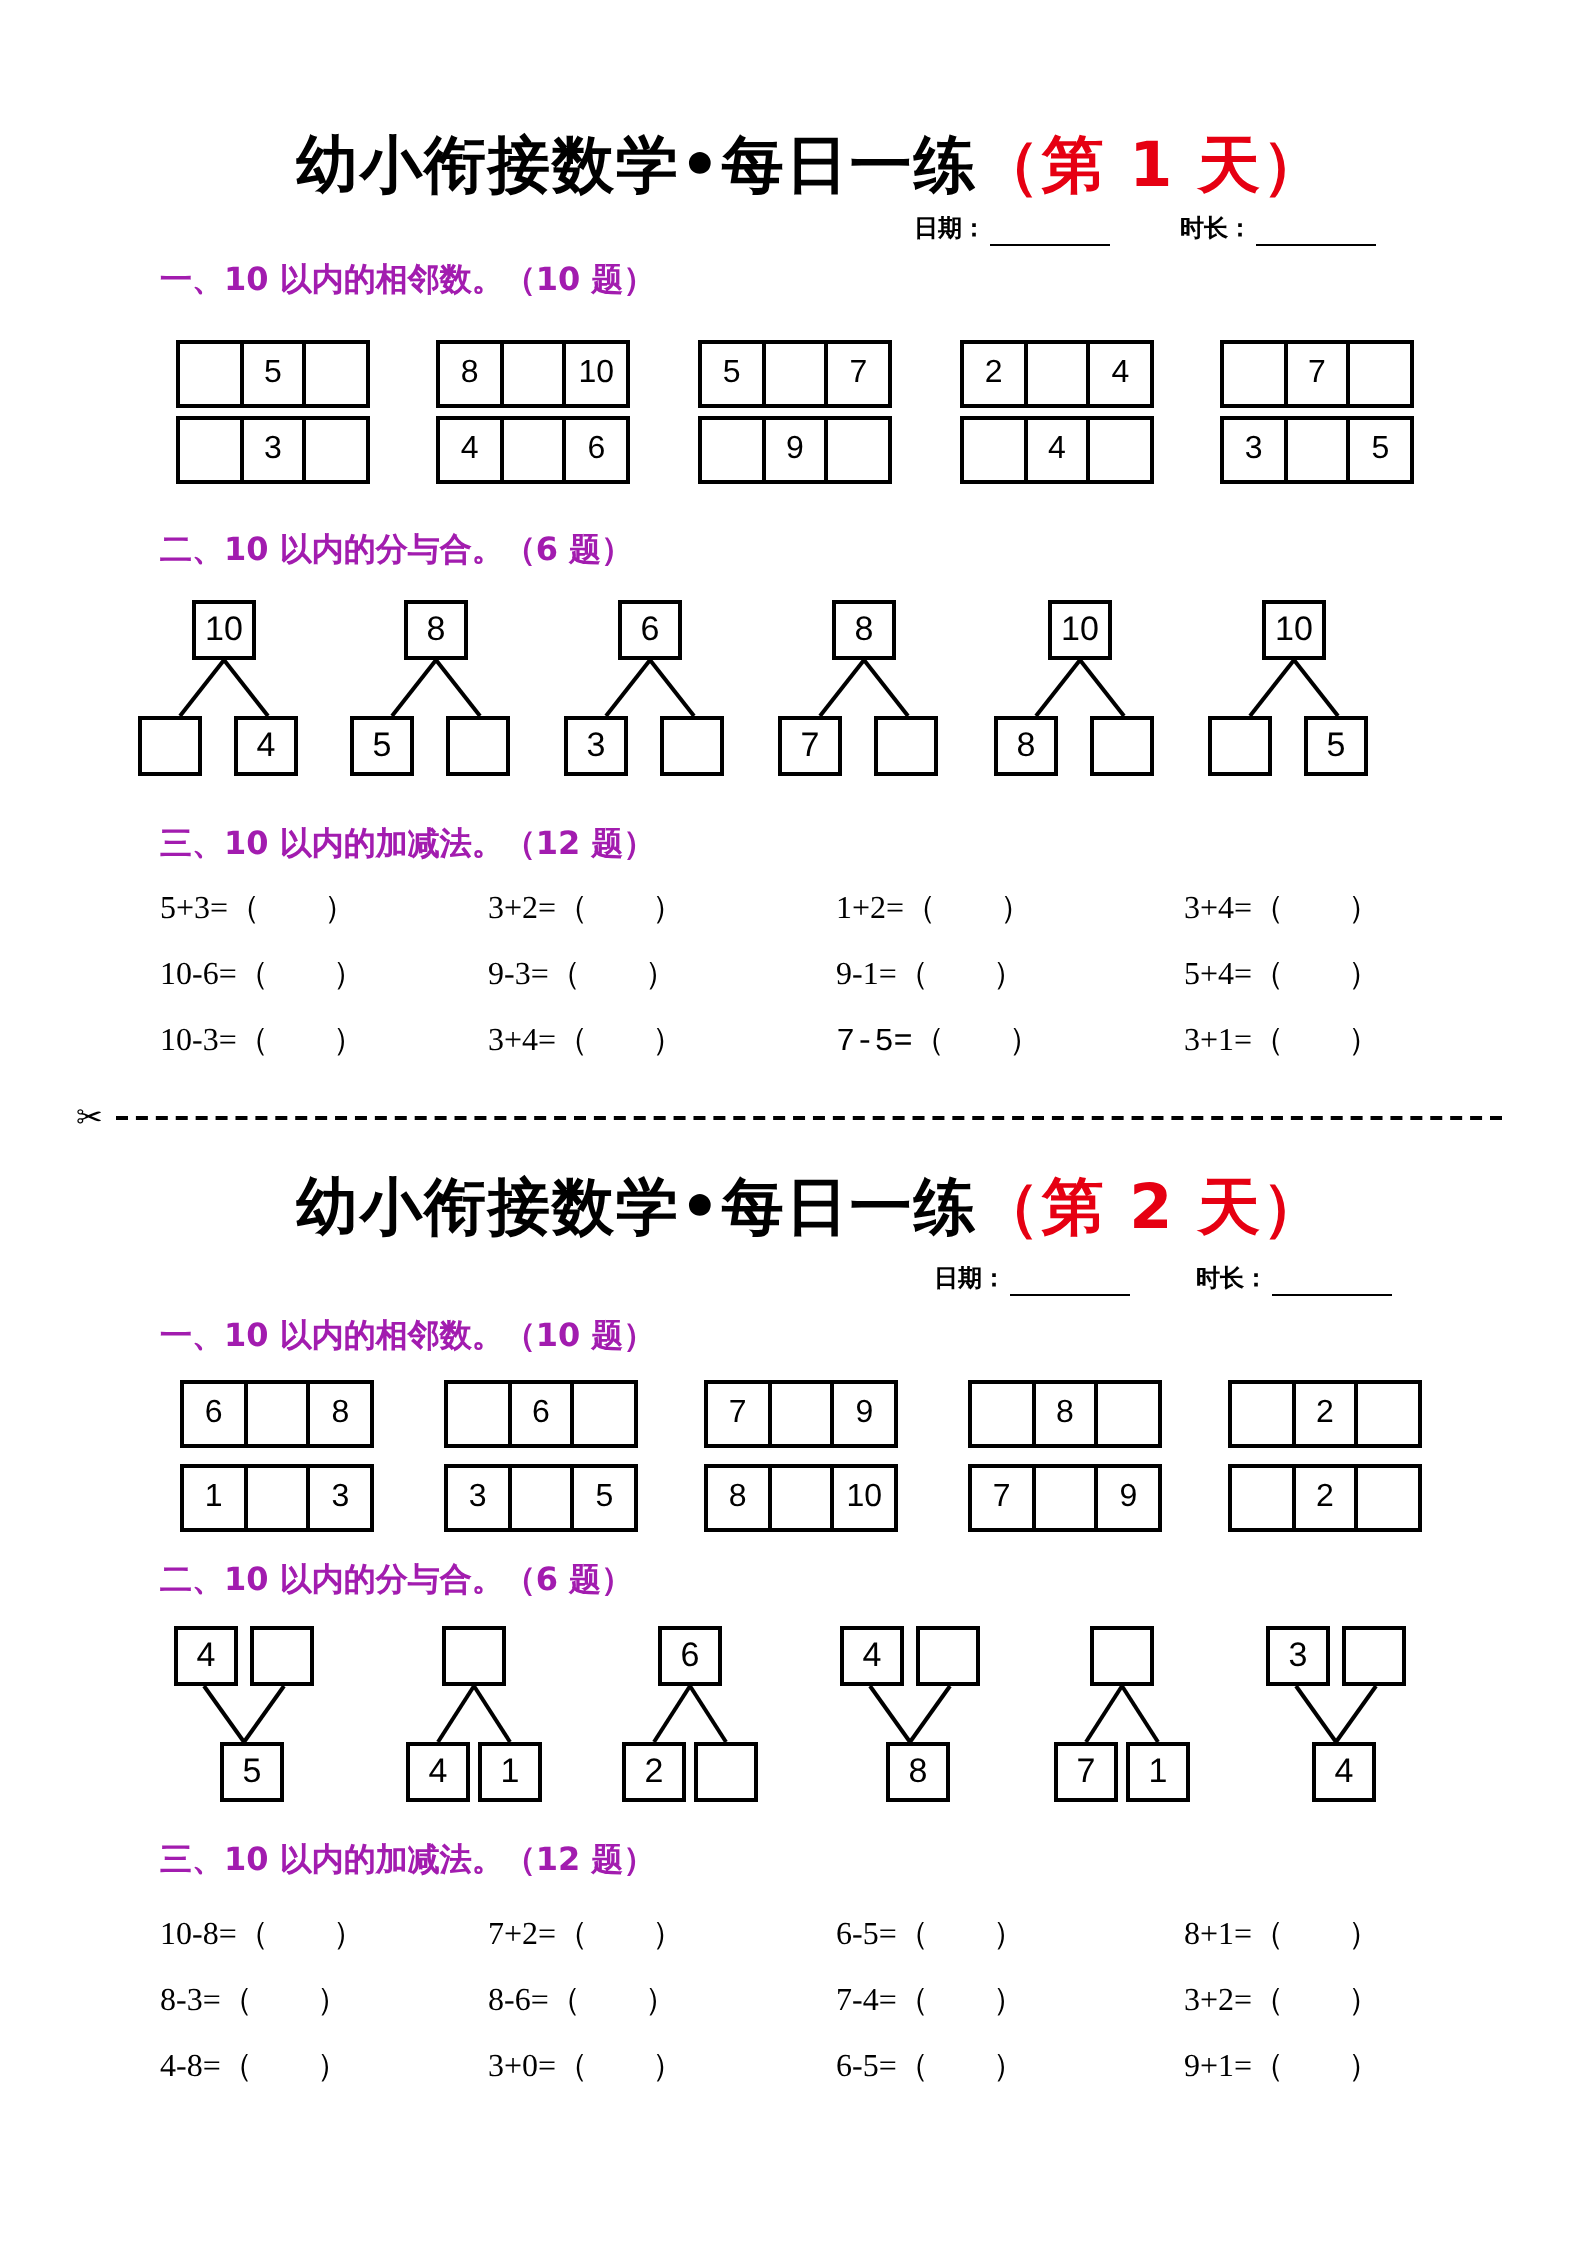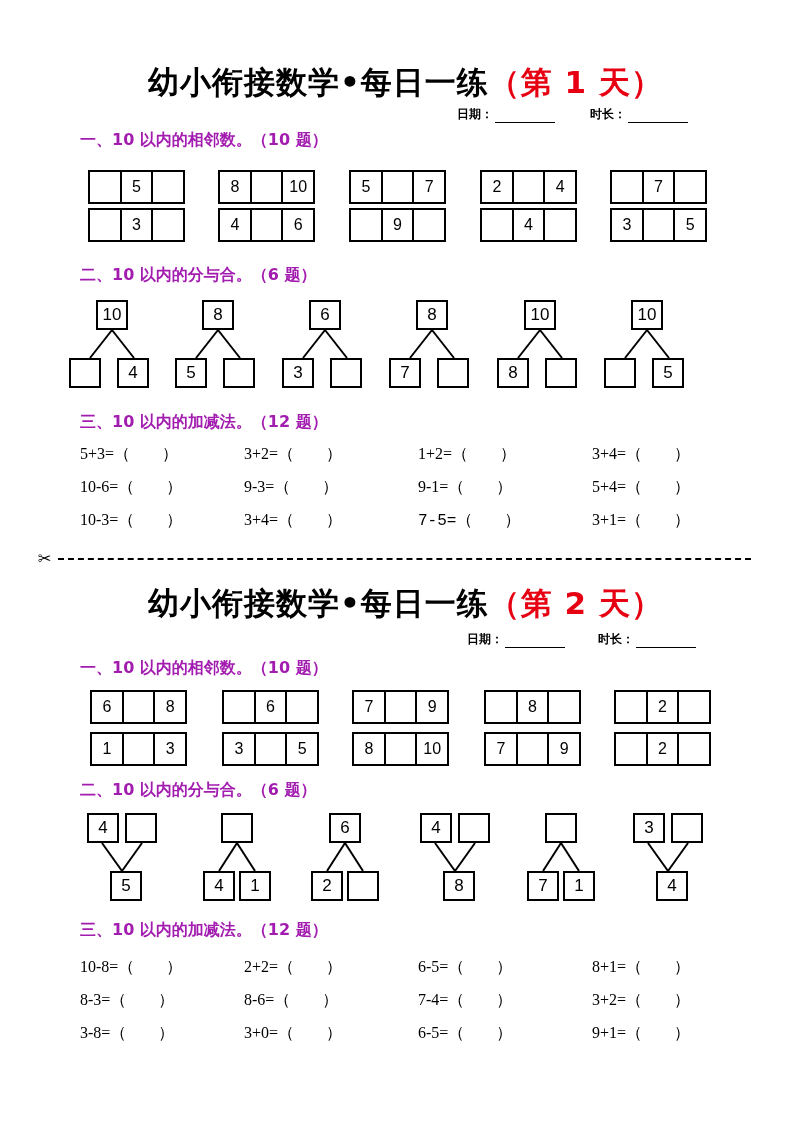--- a/index.html
+++ b/index.html
@@ -229,24 +229,24 @@
       <line x1="475" y1="843" x2="455" y2="871" stroke="#000" stroke-width="2"></line>
       <line x1="561" y1="843" x2="543" y2="871" stroke="#000" stroke-width="2"></line>
       <line x1="561" y1="843" x2="579" y2="871" stroke="#000" stroke-width="2"></line>
       <line x1="648" y1="843" x2="668" y2="871" stroke="#000" stroke-width="2"></line>
       <line x1="688" y1="843" x2="668" y2="871" stroke="#000" stroke-width="2"></line>
     </svg>
   </div>
 <div class="abs sec" style="left:80px;top:920px;">三、10 以内的加减法。（12 题）</div>
 <div id="d2s3" class="abs" style="left:0;top:0;">
     <div class="abs eq" style="left: 80px; top: 957px;">10-8=（　　）</div>
-    <div class="abs eq" style="left: 244px; top: 957px;">2+2=（　　）</div>
+    <div class="abs eq" style="left: 244px; top: 957px;">7+2=（　　）</div>
     <div class="abs eq" style="left: 418px; top: 957px;">6-5=（　　）</div>
     <div class="abs eq" style="left: 592px; top: 957px;">8+1=（　　）</div>
     <div class="abs eq" style="left: 80px; top: 990px;">8-3=（　　）</div>
     <div class="abs eq" style="left: 244px; top: 990px;">8-6=（　　）</div>
     <div class="abs eq" style="left: 418px; top: 990px;">7-4=（　　）</div>
     <div class="abs eq" style="left: 592px; top: 990px;">3+2=（　　）</div>
-    <div class="abs eq" style="left: 80px; top: 1023px;">3-8=（　　）</div>
+    <div class="abs eq" style="left: 80px; top: 1023px;">4-8=（　　）</div>
     <div class="abs eq" style="left: 244px; top: 1023px;">3+0=（　　）</div>
     <div class="abs eq" style="left: 418px; top: 1023px;">6-5=（　　）</div>
     <div class="abs eq" style="left: 592px; top: 1023px;">9+1=（　　）</div>
   </div>
 
 </body></html>

